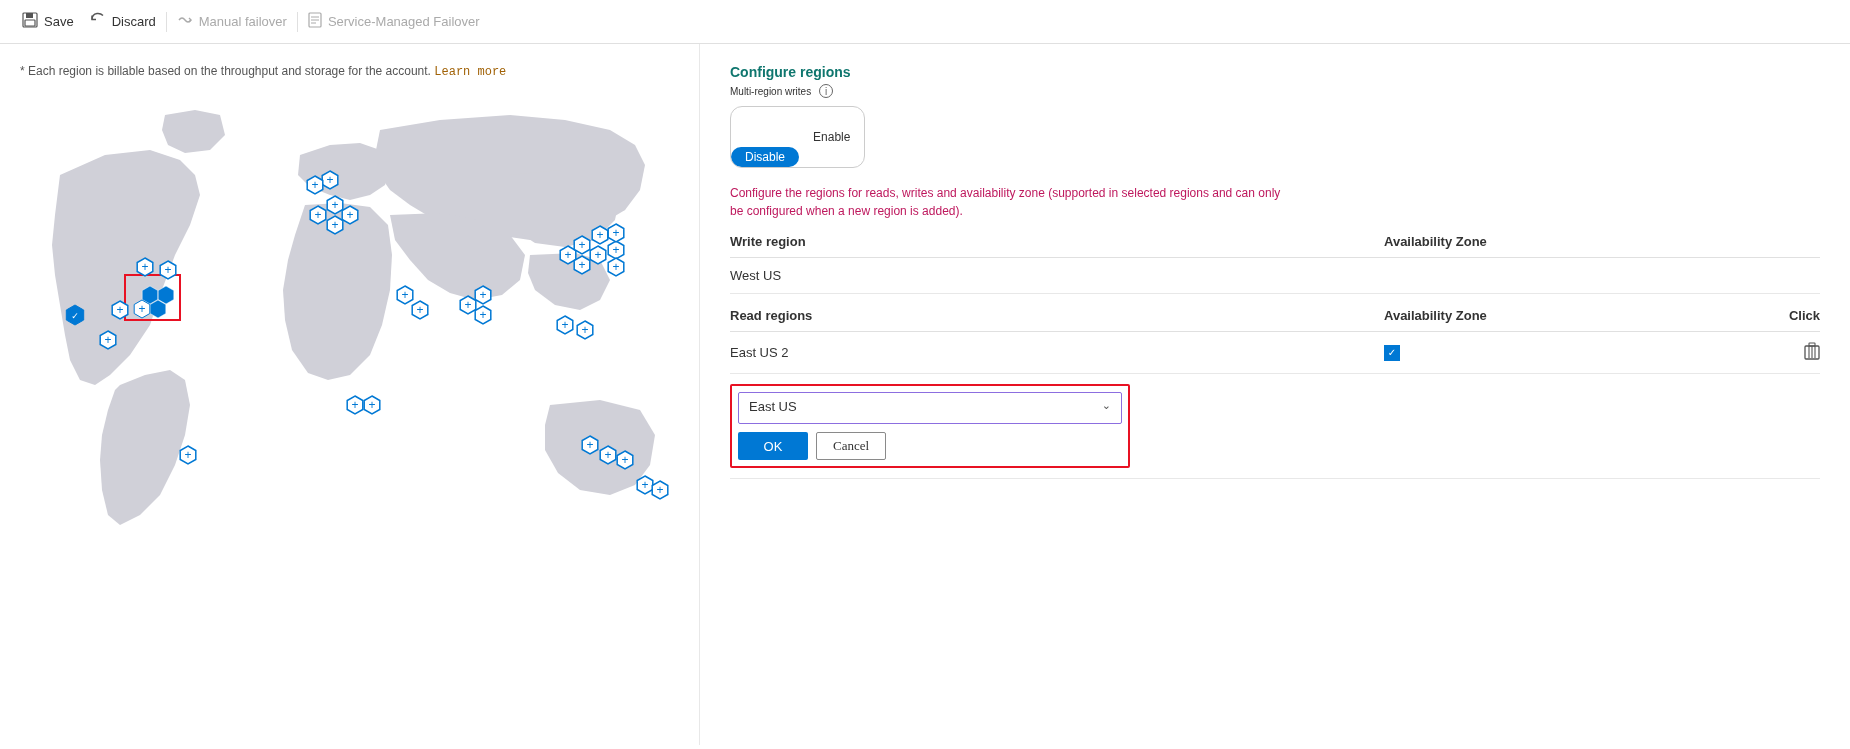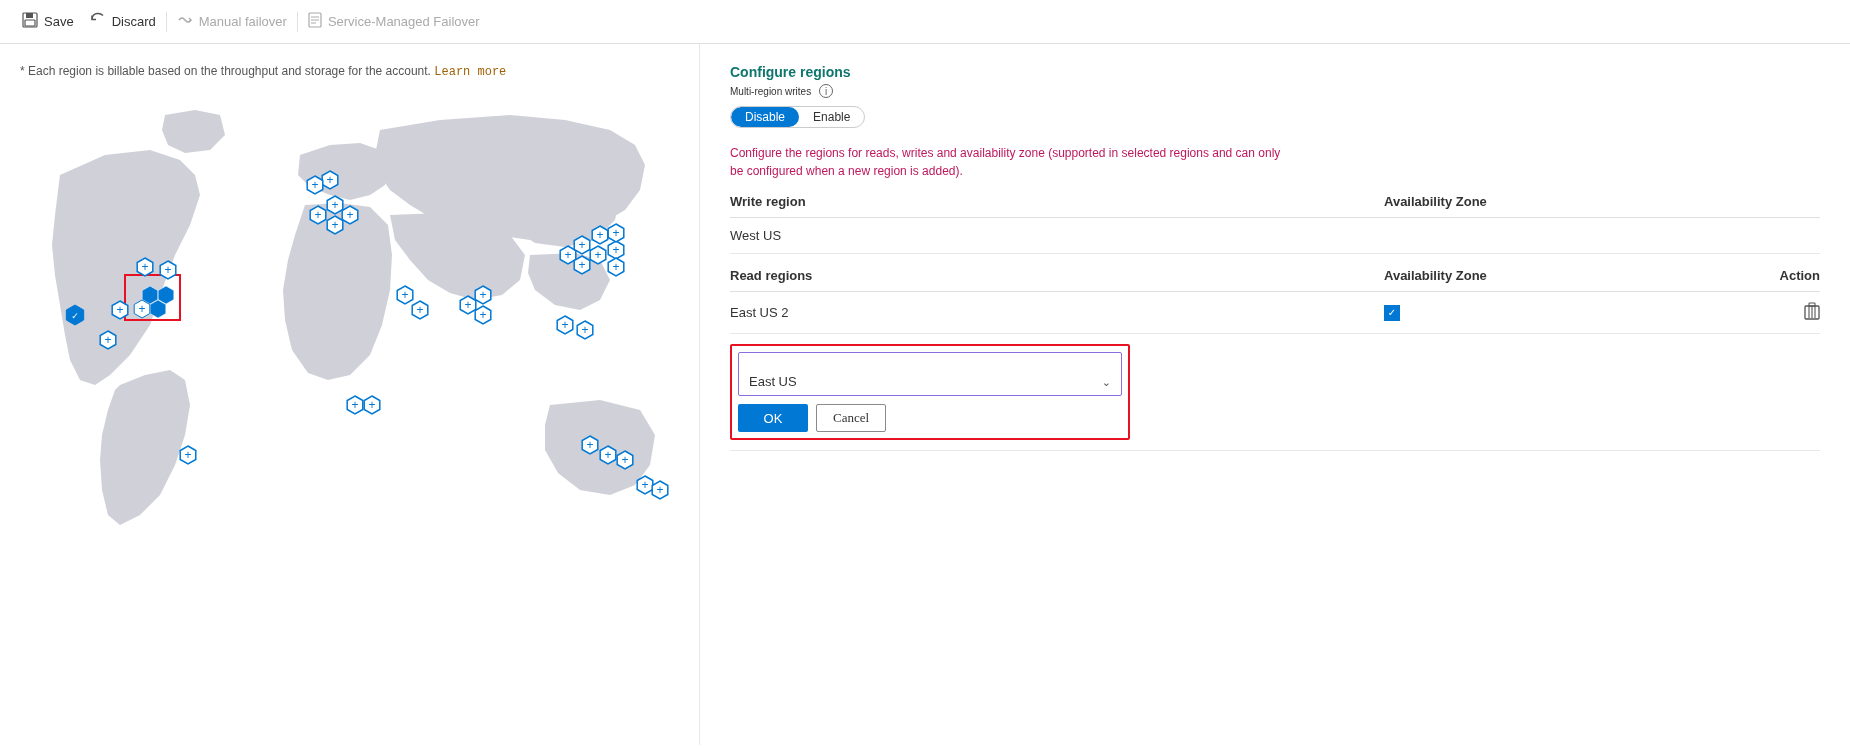--- a/index.html
+++ b/index.html
@@ -111,20 +111,21 @@
       font-size: 12px;
       cursor: pointer;
       border: none;
       background: transparent;
       color: #333;
     }
     .toggle-btn.active {
       background: #0078d4;
       color: #fff;
       border-radius: 10px;
+      margin-top: 40px;
     }
 
     .info-icon {
       width: 14px;
       height: 14px;
       border: 1px solid #666;
       border-radius: 50%;
       display: inline-flex;
       align-items: center;
       justify-content: center;
@@ -197,29 +198,29 @@
       border-radius: 2px;
       padding: 6px;
       display: inline-flex;
       flex-direction: column;
       gap: 8px;
       min-width: 400px;
     }
 
     .region-select {
       display: flex;
-      align-items: flex-end;
+      align-items: flex-start;
       justify-content: space-between;
       border: 1px solid #8c6ee0;
       border-radius: 2px;
       padding: 6px 10px;
       background: #fff;
       cursor: pointer;
       min-width: 380px;
-      height: 44px;
+      height: 32px;
     }
     .region-select-text {
       font-size: 13px;
       color: #333;
     }
     .chevron-down {
       font-size: 11px;
       color: #555;
     }
 
@@ -536,21 +537,21 @@
         <tr class="write-region-row">
           <td>West US</td>
           <td></td>
           <td></td>
         </tr>
       </tbody>
       <thead>
         <tr class="section-header-row">
           <th class="col-region">Read regions</th>
           <th class="col-az">Availability Zone</th>
-          <th class="col-action">Action</th>
+          <th class="col-action">Click</th>
         </tr>
       </thead>
       <tbody>
         <tr class="read-region-row">
           <td>East US 2</td>
           <td>
             <div class="checkbox-checked">
               <span>✓</span>
             </div>
           </td>

